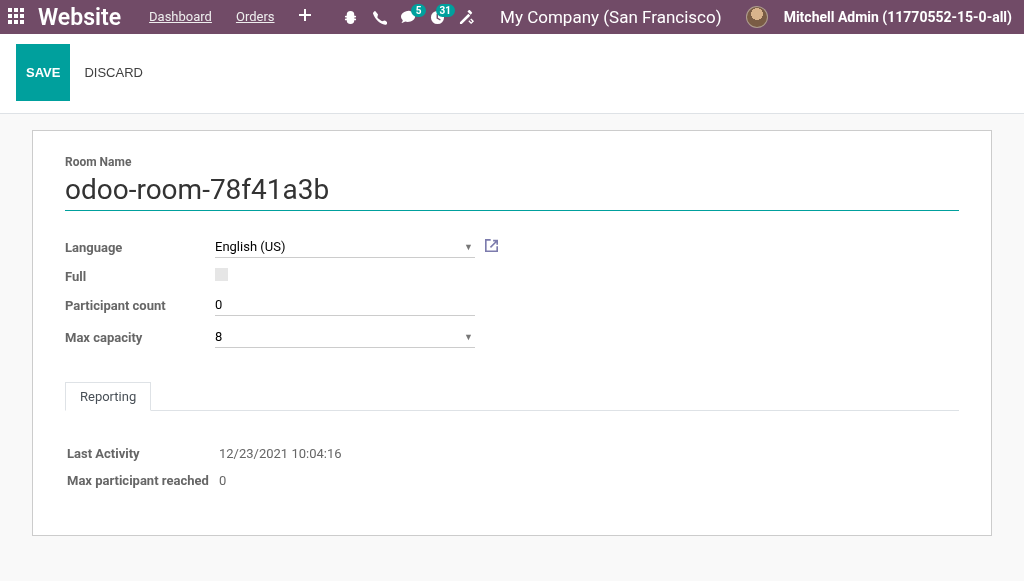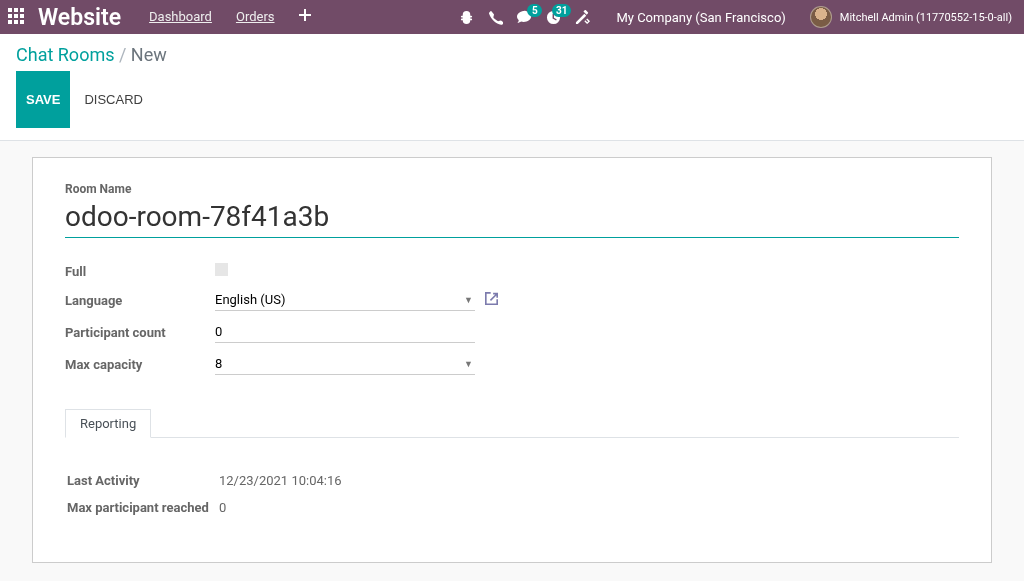--- a/index.html
+++ b/index.html
@@ -9,22 +9,22 @@
   .nav-apps { width: 18px; height: 18px; display: grid; grid-template-columns: repeat(3,4px); grid-template-rows: repeat(3,4px); gap: 2px; margin-right: 12px; cursor: pointer; }
   .nav-apps span { background: #fff; }
   .nav-brand { font-size: 23px; font-weight: 600; color: #fff; margin-right: 16px; }
   .nav-link { color: #eee; font-size: 13px; padding: 0 12px; line-height: 34px; cursor: pointer; text-decoration: underline; }
   .nav-plus { padding: 0 12px; }
   .nav-spacer { flex: 1; }
   .nav-icons { display: flex; align-items: center; gap: 14px; margin: 0 14px; }
   .nav-icon { position: relative; cursor: pointer; color: #fff; }
   .nav-icon svg { width: 15px; height: 15px; fill: #fff; display:block; }
   .badge { position: absolute; top: -6px; right: -10px; background: #00A09D; color: #fff; font-size: 10px; font-weight: 700; border-radius: 8px; padding: 0 4px; line-height: 13px; min-width: 15px; text-align: center; }
-  .nav-company { color: #fff; font-size: 13px; padding: 0 12px; cursor: pointer; }
-  .nav-user { display: flex; align-items: center; gap: 8px; color: #fff; font-size: 11px; padding: 0 4px 0 12px; cursor: pointer; }
+  .nav-company { color: #fff; font-size: 17px; padding: 0 12px; cursor: pointer; }
+  .nav-user { display: flex; align-items: center; gap: 16px; color: #fff; font-size: 14px; padding: 0 4px 0 12px; cursor: pointer; font-weight: bold; }
   .avatar { width: 22px; height: 22px; border-radius: 50%; background: radial-gradient(circle at 50% 35%, #d9b38c 35%, #7a5c45 36%); border: 1px solid rgba(255,255,255,0.4); }
   
   .control-panel { background: #fff; padding: 10px 16px 12px; border-bottom: 1px solid #dee2e6; }
   .breadcrumb { font-size: 18px; color: #6c757d; margin-bottom: 6px; }
   .breadcrumb a { color: #00A09D; text-decoration: none; }
   .breadcrumb-sep { color: #adb5bd; }
   .cp-buttons { display: flex; align-items: center; gap: 4px; }
   .btn-save { background: #00A09D; color: #fff; border: none; font-size: 13px; font-weight: 700; padding: 21px 10px; cursor: pointer; text-transform: uppercase; }
   .btn-discard { background: transparent; color: #404040; border: none; font-size: 13px; font-weight: 400; padding: 5px 10px; cursor: pointer; text-transform: uppercase; text-align: right; }
   
@@ -111,65 +111,60 @@
     </div>
   </div>
   <div class="nav-company">My Company (San Francisco)</div>
   <div class="nav-user">
     <span class="avatar"></span>
     <span>Mitchell Admin (11770552-15-0-all)</span>
   </div>
 </div>
 
 <div class="control-panel">
-  <div class="breadcrumb">
-    <a href="#">Chat Rooms</a>
-    <span class="breadcrumb-sep"> / </span>
-    <span>New</span>
-  </div>
   <div class="cp-buttons">
     <button class="btn-save">Save</button>
     <button class="btn-discard">Discard</button>
   </div>
 </div>
 
 <div class="form-sheet-bg">
   <div class="form-sheet">
 
     <div class="title-label">Room Name</div>
     <input class="title-input" value="odoo-room-78f41a3b" style="">
 
     <div class="form-group">
       <table class="fields">
         <tbody>
             <tr>
-          <td class="fld-label">Full</td>
-          <td class="fld-value">
-            <span class="checkbox-placeholder"></span>
-          </td>
-          <td></td>
-        </tr>
-        <tr>
           <td class="fld-label">Language</td>
           <td class="fld-value">
             <div class="select-wrap">
               <input class="input-line" value="English (US)" style="">
               <span class="caret">▼</span>
             </div>
           </td>
           <td>
             <span class="ext-link">
               <svg viewBox="0 0 16 16">
                     <path d="M10 1v2h2.6L6 9.6 7.4 11 14 4.4V7h2V1h-6z"></path>
                     <path d="M14 14H2V2h5V0H0v16h16v-7h-2v5z"></path>
                   </svg>
             </span>
           </td>
         </tr>
         <tr>
+          <td class="fld-label">Full</td>
+          <td class="fld-value">
+            <span class="checkbox-placeholder"></span>
+          </td>
+          <td></td>
+        </tr>
+        <tr>
           <td class="fld-label">Participant count</td>
           <td class="fld-value">
             <input class="input-line" value="0" style="">
           </td>
           <td></td>
         </tr>
         <tr>
           <td class="fld-label">Max capacity</td>
           <td class="fld-value">
             <div class="select-wrap">

